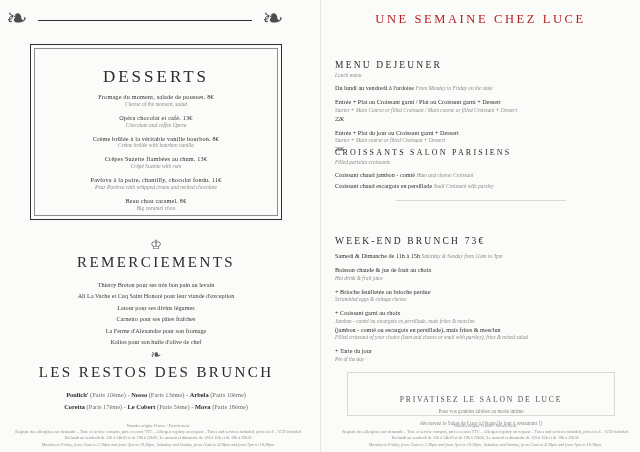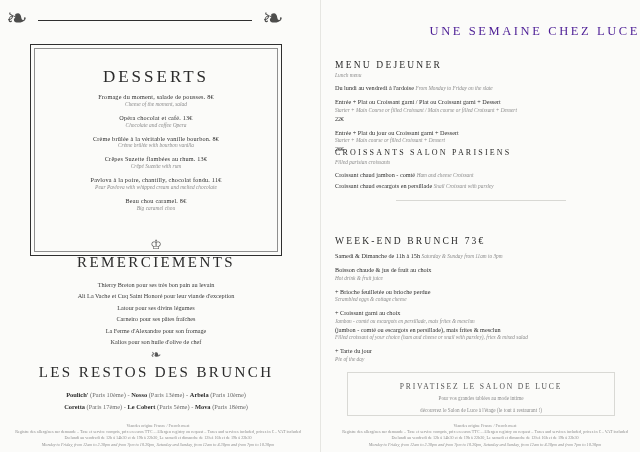--- a/index.html
+++ b/index.html
@@ -52,21 +52,21 @@
     width: 214px;
     border-top: 1px solid #2f2f2f;
   }
 
   
   .frame {
     position: absolute;
     left: 30px;
     top: 44px;
     width: 252px;
-    height: 212px;
+    height: 176px;
     border: 1px solid #2f2f2f;
     box-sizing: border-box;
   }
   .frame-inner {
     position: absolute;
     left: 3px; top: 3px; right: 3px; bottom: 3px;
     border: 1px solid #8f8f8f;
   }
 
   .desserts-title {
@@ -132,25 +132,25 @@
   }
   .resto-line b {
     font-weight: bold;
   }
   .resto-city {
     color: #6b6b6b;
   }
 
   
   .r-title {
-    text-align: right;
+    text-align: center;
     font-size: 12.5px;
     letter-spacing: 2.6px;
-    color: #4c1d95;
-    margin-top: 24px;
+    color: #b91c1c;
+    margin-top: 12px;
   }
   .r-sect {
     position: absolute;
     left: 14px;
     width: 292px;
     text-align: left;
   }
   .r-h {
     font-size: 9.5px;
     letter-spacing: 2.2px;
@@ -188,21 +188,21 @@
   
   .priv-box {
     position: absolute;
     left: 26px;
     top: 372px;
     width: 268px;
     height: 44px;
     border: 1px solid #d9d9d5;
     box-sizing: border-box;
     text-align: center;
-    padding-top: 9px;
+    padding-top: 22px;
   }
   .priv-title {
     font-size: 7.6px;
     letter-spacing: 1.8px;
     color: #555;
   }
   .priv-line {
     font-size: 5.2px;
     color: #8b8b8b;
     line-height: 1.5;

